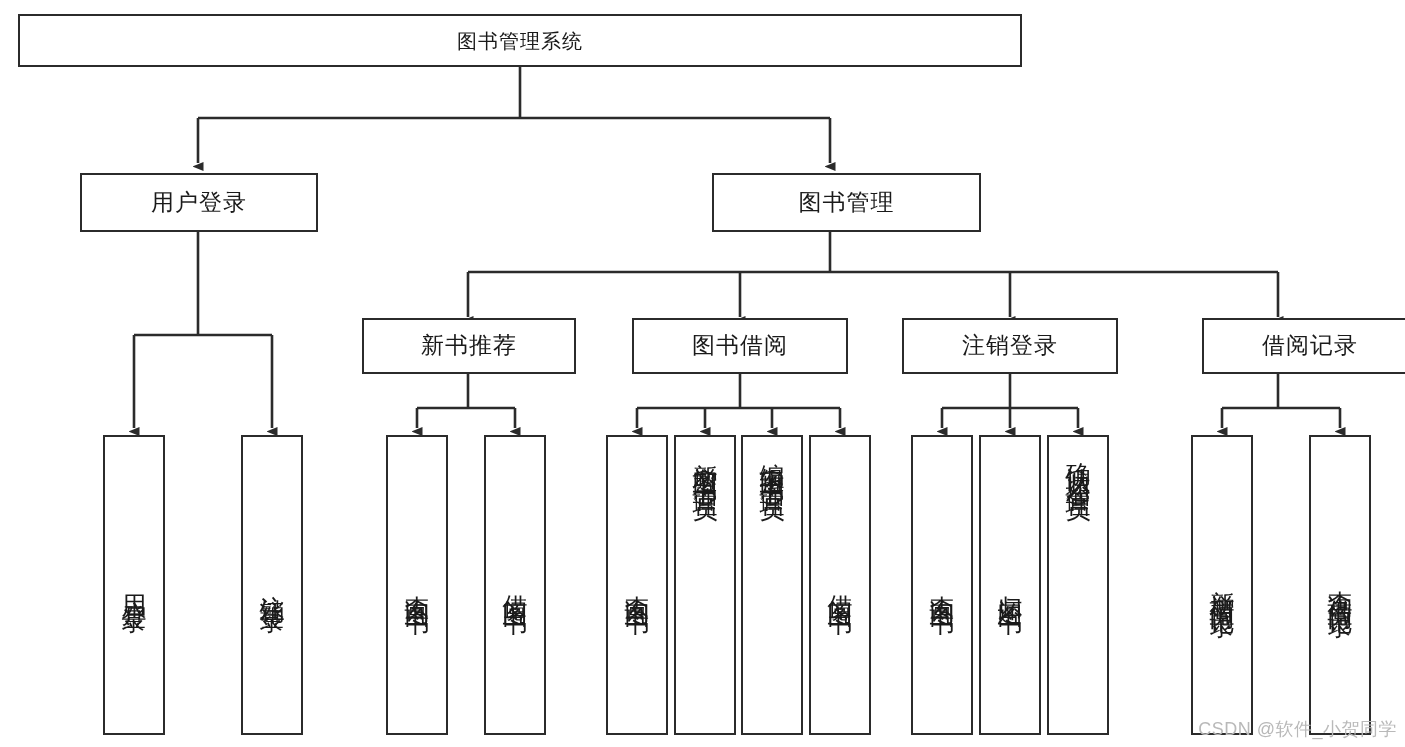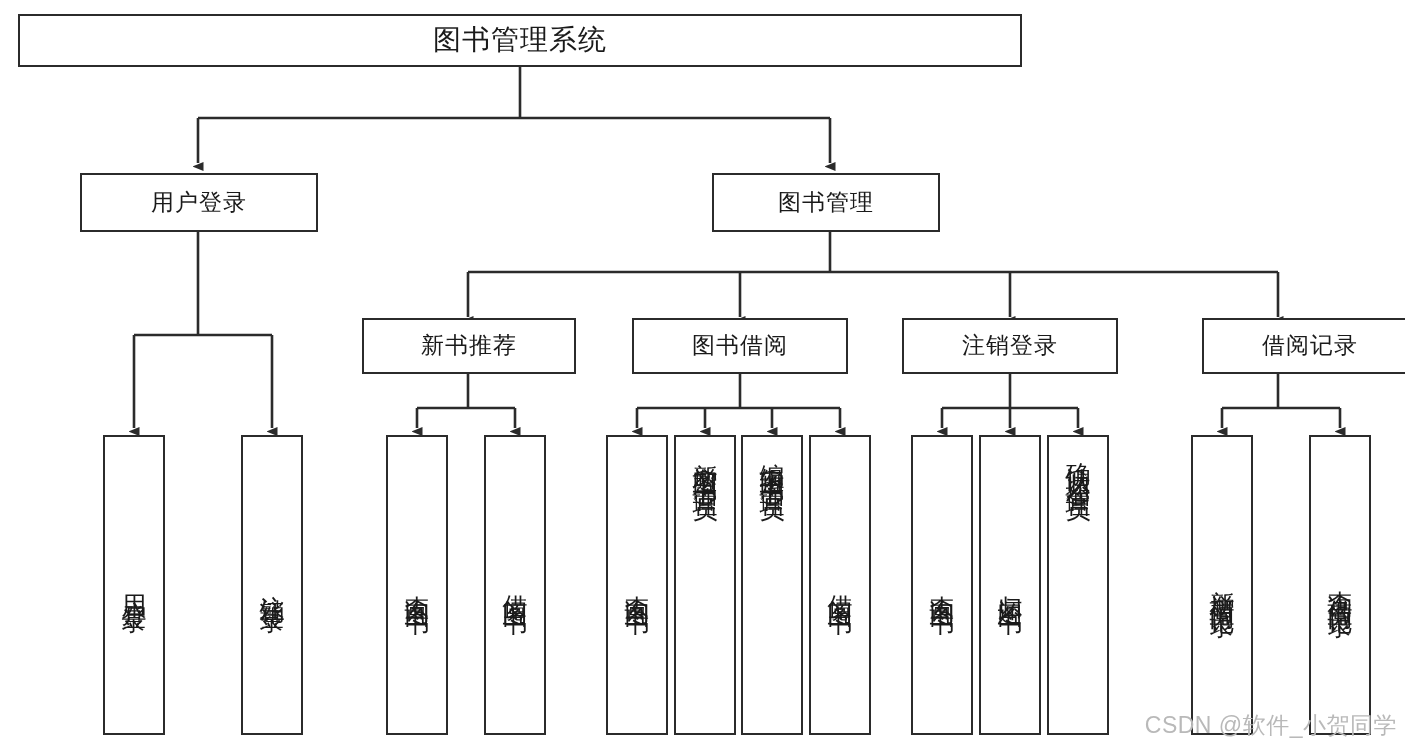--- a/index.html
+++ b/index.html
@@ -34,40 +34,40 @@
     align-items: center;
     justify-content: center;
     color: #1a1a1a;
   }
   .node.horiz {
     font-size: 23px;
     letter-spacing: 1px;
     line-height: 1.1;
   }
   .node.root {
-    font-size: 28px;
+    font-size: 20px;
   }
   .node.vert {
     writing-mode: vertical-rl;
     text-orientation: upright;
     font-size: 25px;
     letter-spacing: 5px;
     line-height: 1.0;
     padding: 6px 0;
     align-items: center;
     justify-content: center;
   }
   .node.vert.toptext {
     justify-content: flex-start;
   }
   .watermark {
     position: absolute;
     right: 8px;
     bottom: 6px;
-    font-size: 23px;
+    font-size: 18px;
     color: #b9b9b9;
     letter-spacing: 0.5px;
     white-space: nowrap;
   }
 </style>
 </head>
 <body>
 
 <div id="canvas">
 
@@ -122,21 +122,21 @@
     </g>
   </svg>
 
   <div class="node horiz root" style="left:18px; top:14px; width:1004px; height:53px;">
     <span>图书管理系统</span>
   </div>
 
   <div class="node horiz" style="left:80px; top:173px; width:238px; height:59px;">
     <span>用户登录</span>
   </div>
-  <div class="node horiz" style="left:712px; top:173px; width:228px; height:59px;">
+  <div class="node horiz" style="left:712px; top:173px; width:269px; height:59px;">
     <span>图书管理</span>
   </div>
 
   <div class="node horiz" style="left:362px; top:318px; width:214px; height:56px;">
     <span>新书推荐</span>
   </div>
   <div class="node horiz" style="left:632px; top:318px; width:216px; height:56px;">
     <span>图书借阅</span>
   </div>
   <div class="node horiz" style="left:902px; top:318px; width:216px; height:56px;">

